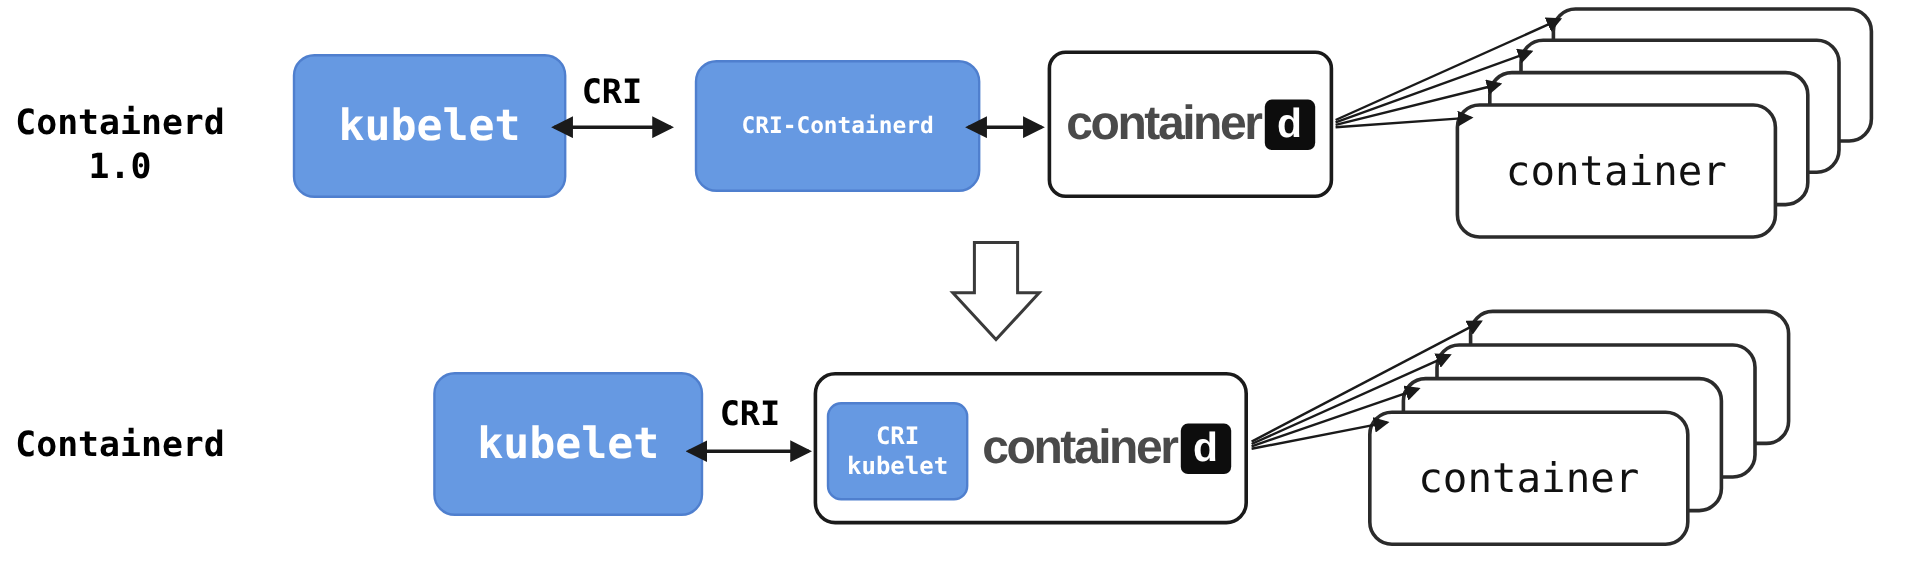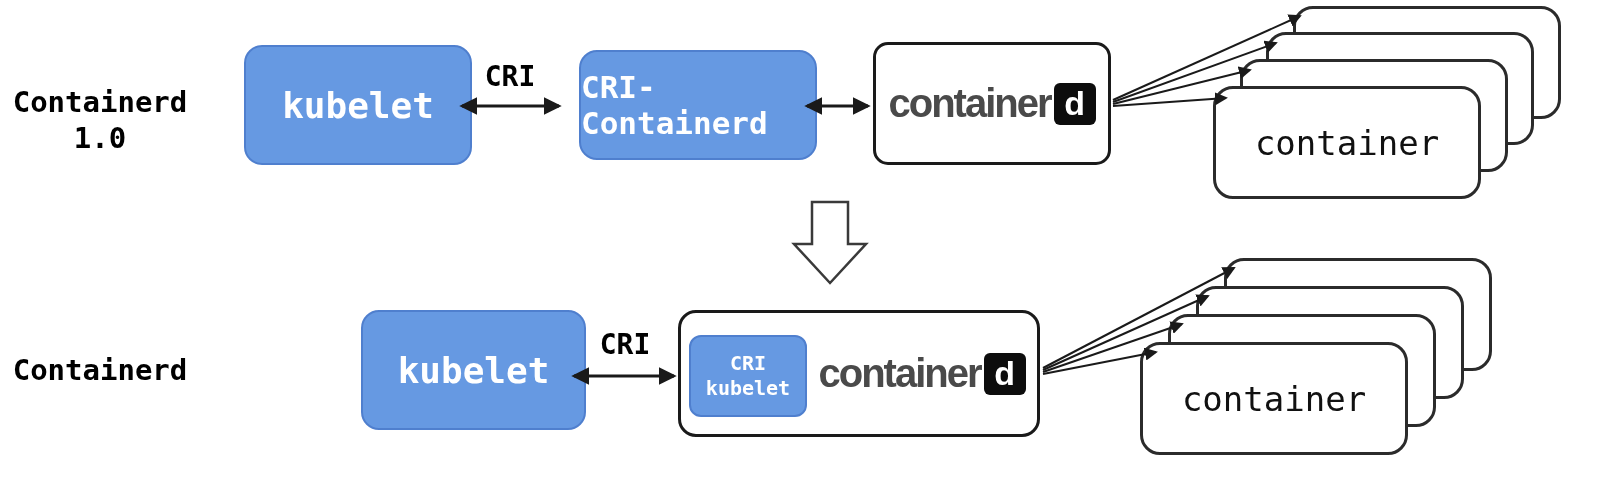--- a/index.html
+++ b/index.html
@@ -11,21 +11,21 @@
                font-weight:bold; font-size:29px; line-height:1.25; color:#000; }
 
   .blue-box { position:absolute; background:var(--blue); border:2px solid var(--blue-border);
               border-radius:18px; display:flex; flex-direction:column;
               align-items:center; justify-content:center; color:#fff;margin-left:16px; }
 
   .white-box { position:absolute; background:#fff; border:3px solid var(--ink);
                border-radius:15px; display:flex; align-items:center; justify-content:center; }
 
   .kubelet-label { font-size:36px; font-weight:bold; }
-  .cri-containerd-label { font-size:31px; font-weight:bold; }
+  .cri-containerd-label { font-size:19px; font-weight:bold; }
   .cri-link-label { position:absolute; width:100px; text-align:center;
                     font-size:28px; font-weight:bold; color:#000; }
 
   .logo { display:flex; align-items:center; justify-content:center;
           font-family:"Liberation Sans", sans-serif; font-weight:bold;
           font-size:40px; letter-spacing:-2px; color:var(--logo-gray); }
   .logo-d { width:42px; height:42px; margin-left:3px; background:#0d0d0d; color:#fff;
             border-radius:6px; display:flex; align-items:center; justify-content:center;
             font-size:34px; letter-spacing:0; font-family:"Liberation Sans", sans-serif; }
 

